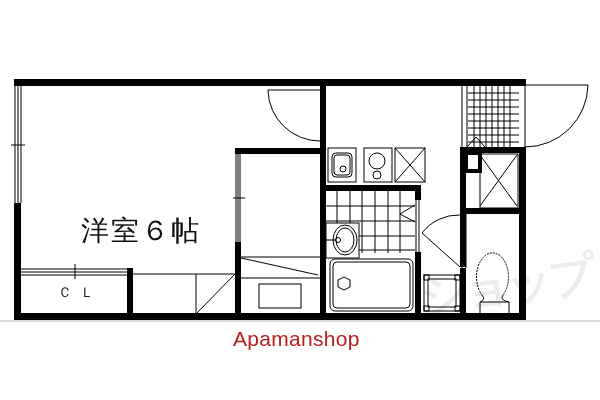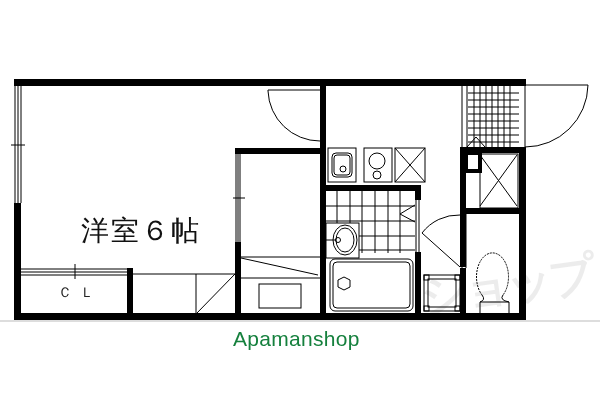--- a/index.html
+++ b/index.html
@@ -1,21 +1,21 @@
 <!DOCTYPE html>
 <html><head>
 <meta charset="utf-8">
 <style>
   html, body { margin:0; padding:0; background:#ffffff; }
   body { width:600px; height:400px; position:relative; overflow:hidden; font-family:"DejaVu Sans", sans-serif; }
   #plan { position:absolute; left:0; top:0; }
   .room-label { position:absolute; font-family:"DejaVu Sans", sans-serif; color:#111; white-space:nowrap; }
   #main-label { left:81px; top:165px; font-size:28px; letter-spacing:2px;margin-top:47px; }
   #cl-label { left:58px; top:284px; font-size:14px; letter-spacing:8px; font-weight:300; color:#222; }
-  #brand { position:absolute; left:233px; top:327px; font-family:"Liberation Sans", sans-serif; font-size:21px; color:#15803d; letter-spacing:0.3px; }
+  #brand { position:absolute; left:233px; top:327px; font-family:"Liberation Sans", sans-serif; font-size:21px; color:#b91c1c; letter-spacing:0.3px; }
   #watermark { position:absolute; left:420px; top:255px; font-family:"DejaVu Sans", sans-serif; font-weight:bold; font-size:46px; color:#000; opacity:0.07; transform:rotate(-8deg); letter-spacing:-4px; }
 </style>
 </head>
 <body>
 
 <svg id="plan" width="600" height="400" viewBox="0 0 600 400">
   <g fill="#000">
 
     <rect x="14" y="79" width="512" height="7"></rect>
 

